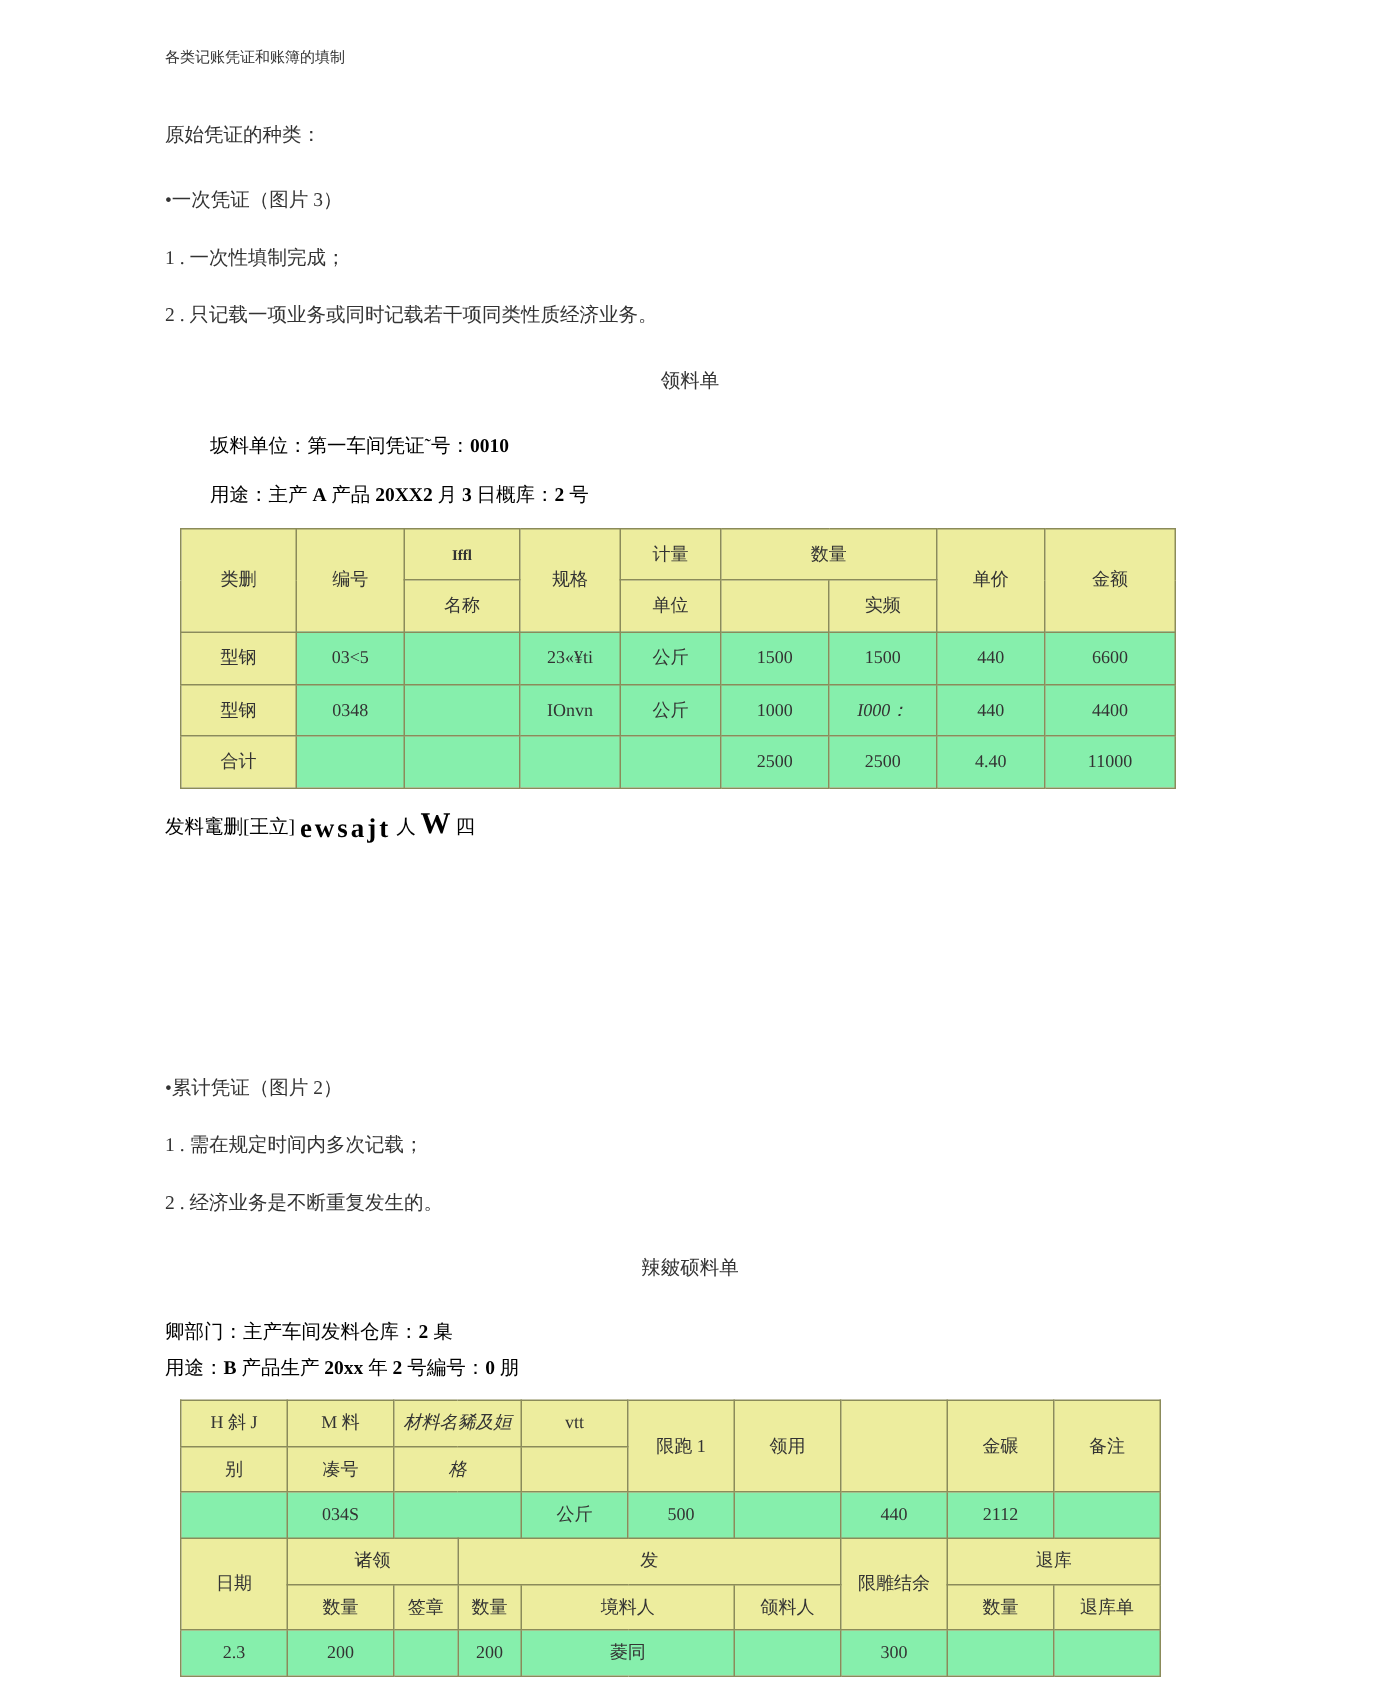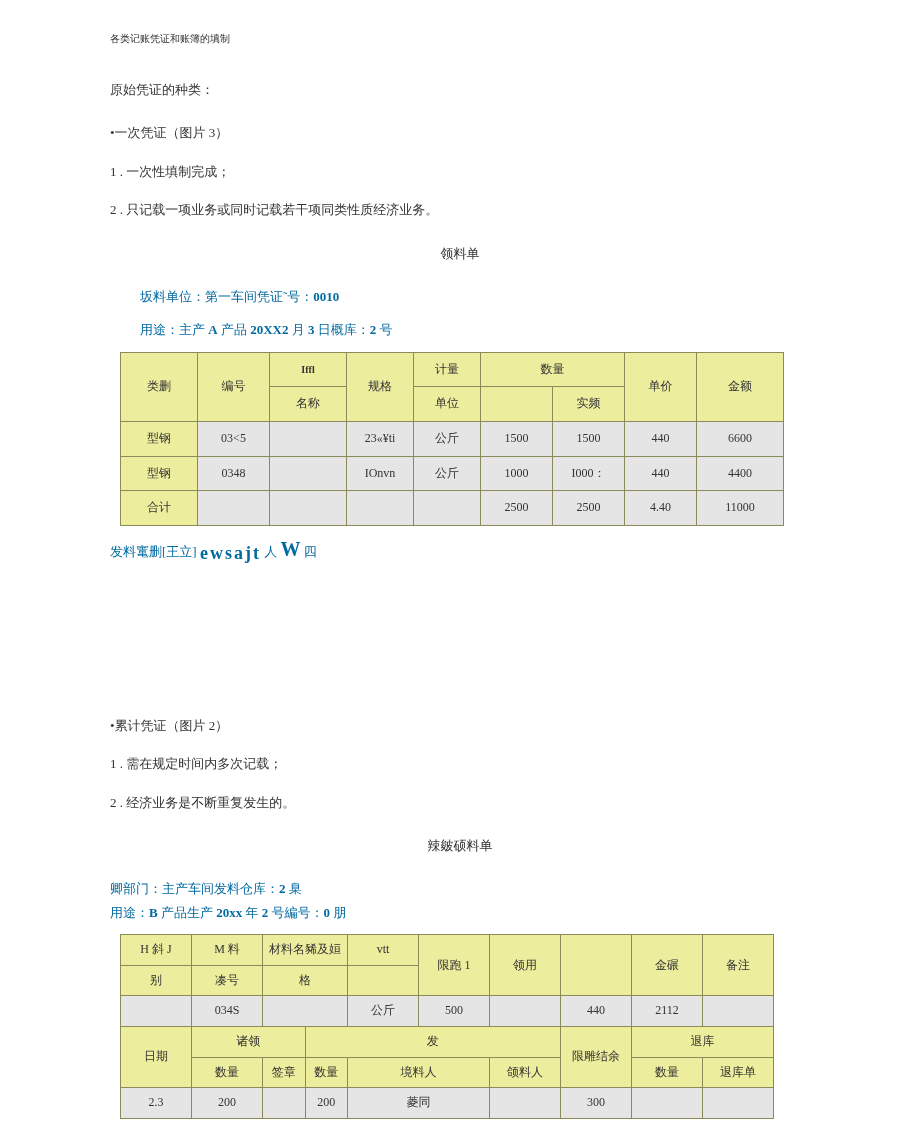--- a/index.html
+++ b/index.html
@@ -12,21 +12,21 @@
       line-height: 1.8;
     }
     .title { font-size: 10px; margin-bottom: 30px; }
     .section-heading { margin: 20px 0; }
     .bullet { margin: 15px 0; }
     .numbered { margin: 15px 0; }
     .centered-title {
       text-align: center;
       margin: 20px 0;
     }
-    .red { color: #0369a1; }
+    .red { color: #000000; }
     .indent-block { margin-left: 30px; margin-bottom: 10px; }
     .bold { font-weight: bold; }
     
     table {
       border-collapse: collapse;
       margin: 10px 0 0 10px;
       font-size: 12px;
     }
     table td, table th {
       border: 1px solid #8b8b5a;
@@ -35,21 +35,21 @@
       background: #f5f5b8;
     }
     table th {
       background: #eded9e;
       font-weight: normal;
     }
     .header-cell {
       background: #eded9e !important;
     }
     .data-cell {
-      background: #e5e5e5;
+      background: #86efac;
     }
     .col-wide { width: 60px; }
     .col-med { width: 55px; }
     .col-name { width: 60px; font-weight: bold; }
     .col-spec { width: 50px; }
     .col-unit { width: 50px; }
     .col-qty { width: 55px; }
     .col-price { width: 55px; }
     .col-amt { width: 70px; }
     
@@ -58,21 +58,21 @@
       font-size: 13px;
     }
     .sign-mix { font-size: 18px; font-weight: bold; letter-spacing: 2px; vertical-align: middle; }
     .sign-w { font-size: 20px; font-weight: bold; }
     
     #table2 td, #table2 th {
       padding: 4px 6px;
     }
     #table2 .t2-col { width: 58px; }
     
-    .italic { font-family: serif; }
+    .italic { font-style: italic; font-family: serif; }
     .iffl { font-family: serif; font-weight: bold; font-size: 10px; }
   </style>
 </head>
 <body>
 
 <div class="title">各类记账凭证和账簿的填制</div>
 
 <div class="section-heading">原始凭证的种类：</div>
 
 <div class="bullet">

